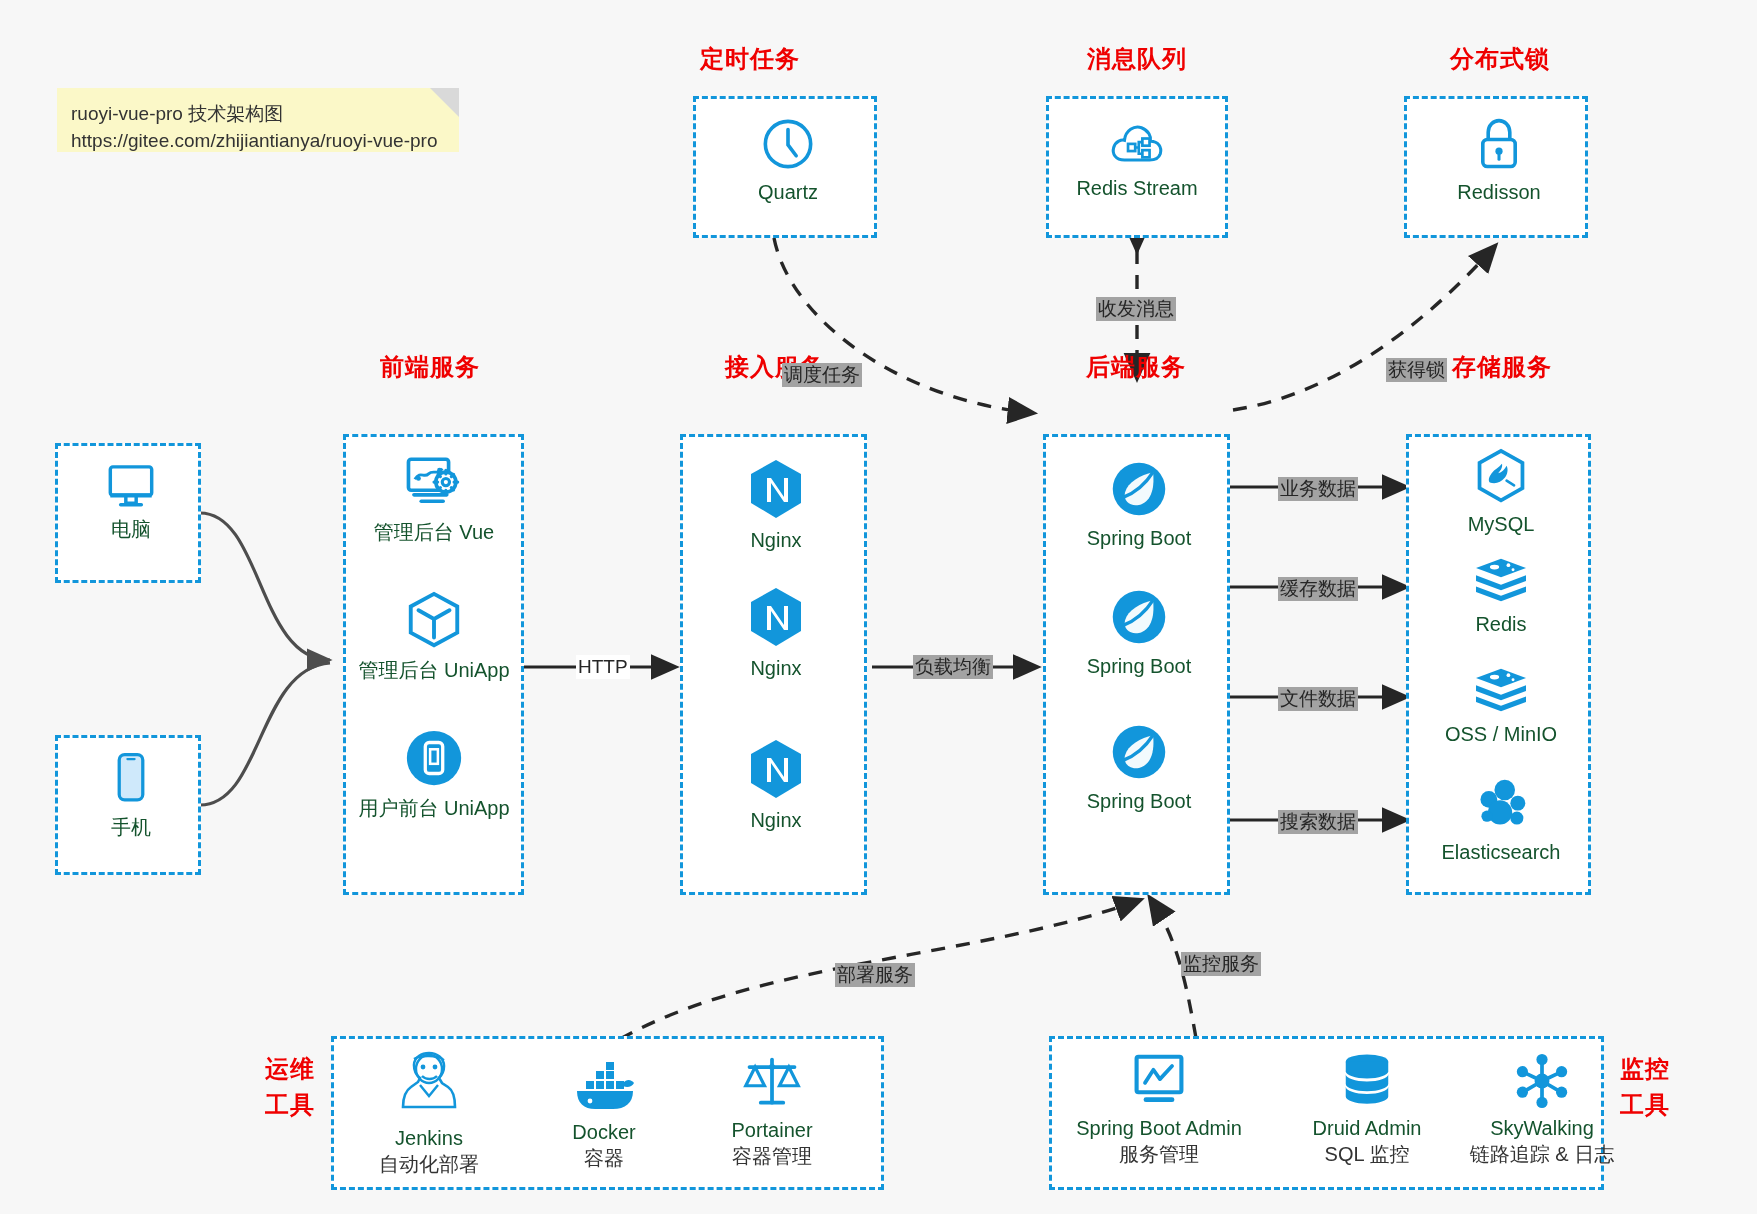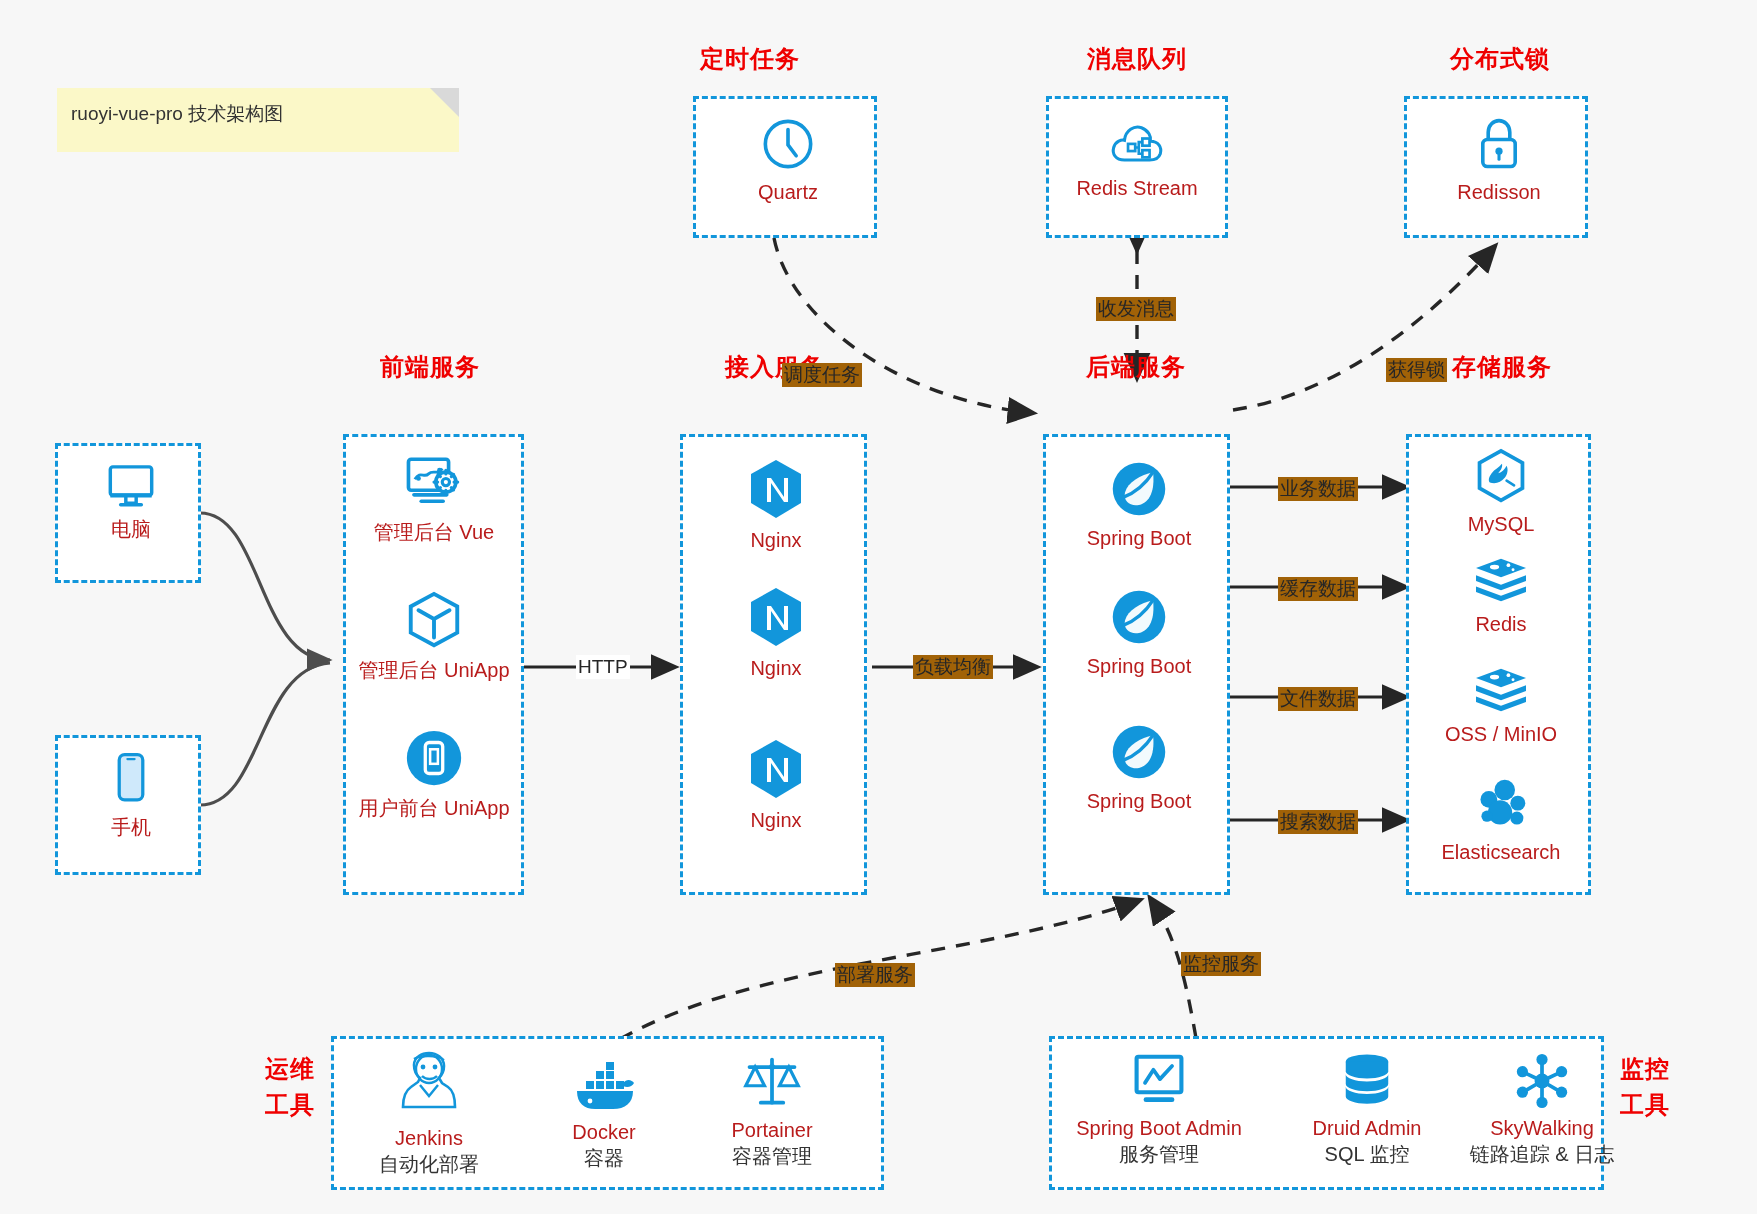--- a/index.html
+++ b/index.html
@@ -36,21 +36,21 @@
     position:absolute;
     display:flex;
     flex-direction:column;
     align-items:center;
     justify-content:flex-start;
     width:160px;
   }
   .node .lbl{
     margin-top:6px;
     font-size:20px;
-    color:#b91c1c;
+    color:#14532d;
     white-space:nowrap;
     text-align:center;
     line-height:26px;
   }
   .node .lbl2{
     font-size:20px;
     color:#333333;
     white-space:nowrap;
     text-align:center;
     line-height:26px;
@@ -72,21 +72,21 @@
   #notefold{
     position:absolute;left:430px;top:88px;
     width:0;height:0;
     border-left:29px solid transparent;
     border-top:29px solid #d9d9d9;
   }
 
   
   .elabel{
     position:absolute;
-    background:#a16207;
+    background:#a3a3a3;
     font-size:19px;
     color:#262626;
     white-space:nowrap;
     line-height:24px;
     padding:0 2px;
   }
   .elabel.white{background:#ffffff;}
 
   svg.layer{position:absolute;left:0;top:0;width:1757px;height:1214px;pointer-events:none;}
 </style>
@@ -126,20 +126,21 @@
 
     <path d="M1233,410 C1330,395 1420,330 1495,246" fill="none" stroke="#262626" stroke-width="3.4" stroke-dasharray="14 11" marker-end="url(#arrBlkS)"></path>
 
     <path d="M620,1039 C760,960 980,958 1140,900" fill="none" stroke="#262626" stroke-width="3.4" stroke-dasharray="14 11" marker-end="url(#arrBlkS)"></path>
 
     <path d="M1196,1038 C1185,975 1175,935 1150,898" fill="none" stroke="#262626" stroke-width="3.4" stroke-dasharray="14 11" marker-end="url(#arrBlkS)"></path>
   </svg>
 
   <div id="note">
     <div>ruoyi-vue-pro 技术架构图</div>
+    <div>https://gitee.com/zhijiantianya/ruoyi-vue-pro</div>
   </div>
   <div id="notefold"></div>
 
   <div class="gcap" style="left:660px;top:44px;width:180px;">定时任务</div>
   <div class="dbox" style="left:693px;top:96px;width:184px;height:142px;">
     <div class="node" style="left:12px;top:16px;">
       <svg class="ico" width="58" height="58" viewBox="0 0 64 64">
         <circle cx="32" cy="32" r="25" fill="none" stroke="#1296db" stroke-width="4"></circle>
         <path d="M32 16 L32 33 L41 45" fill="none" stroke="#1296db" stroke-width="4" stroke-linecap="round"></path>
       </svg>

